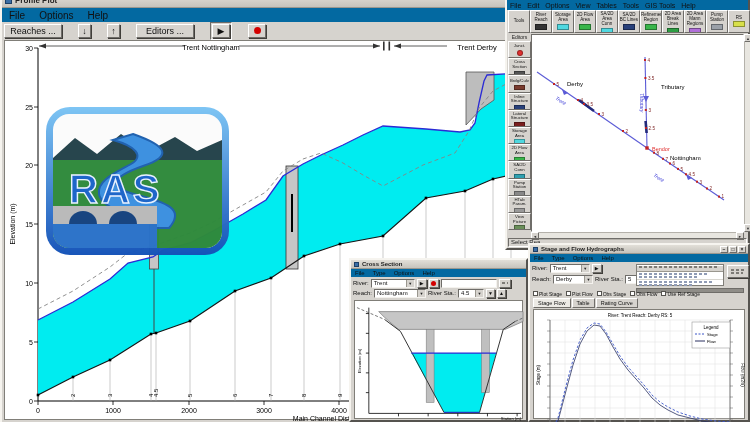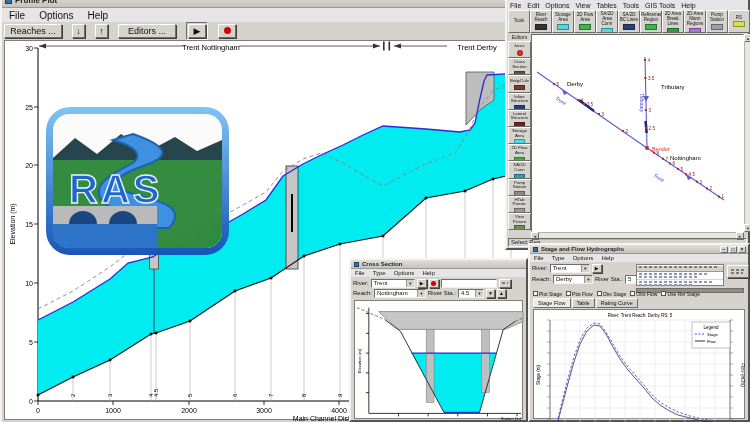--- a/index.html
+++ b/index.html
@@ -1,36 +1,36 @@
 <!DOCTYPE html>
 <html><head>
 <meta charset="utf-8">
 <style>
 *{margin:0;padding:0;box-sizing:border-box;}
 html,body{width:750px;height:422px;overflow:hidden;}
 body{background:#c8c5be;font-family:"Liberation Sans",sans-serif;position:relative;-webkit-font-smoothing:antialiased;}
 .win{position:absolute;background:#d6d3ce;border:2px solid;border-color:#f6f4ef #55534f #55534f #f6f4ef;}
 .titlebar{position:absolute;left:0;right:0;top:0;background:linear-gradient(#e2dfd8,#c6c3bc);color:#222;font-weight:bold;overflow:hidden;display:flex;align-items:center;border-bottom:1px solid #9a978f;}
 .ticon{display:inline-block;width:7px;height:7px;background:#3b6ea5;border:1px solid #1c3f66;margin:0 3px;flex:none;}
-.menubar{position:absolute;left:0;right:0;display:flex;align-items:center;background:#e5e5e5;}
+.menubar{position:absolute;left:0;right:0;display:flex;align-items:center;background:#0369a1;}
 .mi{padding:0 7px;color:#111;}
 .b3{background:#d6d3ce;border:1px solid;border-color:#fff #6f6d69 #6f6d69 #fff;box-shadow:1px 1px 0 #403e3a;color:#111;font-family:"Liberation Sans",sans-serif;display:inline-flex;align-items:center;justify-content:center;}
 .combo{background:#fff;border:1px solid;border-color:#6f6d69 #f4f2ee #f4f2ee #6f6d69;display:inline-flex;align-items:center;position:relative;overflow:hidden;}
 .cv{padding:0 2px;white-space:nowrap;}
 .dd{position:absolute;right:0;top:0;bottom:0;width:8px;background:#d6d3ce;border-left:1px solid #9a978f;font-size:4px;display:flex;align-items:center;justify-content:center;color:#222;}
 .plotbox{position:absolute;background:#fff;border:1px solid #807e78;}
 svg{display:block;}
 svg text{font-family:"Liberation Sans",sans-serif;}
 .smudge{background:repeating-linear-gradient(90deg,#8f9bb5 0 3px,transparent 3px 5px);height:2px;margin:1px 2px;}
 .smudge.gray{background:repeating-linear-gradient(90deg,#7d7b76 0 3px,transparent 3px 5px);}
 
 #profile-win{left:0;top:-8px;width:750px;height:432px;}
 #profile-title{height:14px;font-size:8px;}
 #profile-menubar{top:14px;height:14px;font-size:10px;}
-#profile-toolbar{position:absolute;top:28px;left:2px;right:2px;height:17px;display:flex;align-items:center;gap:10px;}
+#profile-toolbar{position:absolute;top:28px;left:2px;right:2px;height:17px;display:flex;align-items:center;gap:16px;}
 #profile-toolbar .b3{height:14px;font-size:9px;}
 .reddot{width:7px;height:7px;border-radius:50%;background:#d40000;display:inline-block;}
 #profile-plot{left:2px;top:46px;right:2px;bottom:2px;}
 #ras-logo{position:absolute;left:40px;top:65px;filter:blur(0.5px);opacity:.98;}
 
 #geo-win{left:505px;top:0;width:245px;height:250px;border-top:none;}
 #geo-menubar{top:0;height:10px;font-size:7px;}
 #geo-menubar .mi{padding:0 3px;}
 #geo-toolbar{position:absolute;top:10px;left:1px;right:1px;height:24px;display:flex;}
 .tbtn{flex:none;width:22px;height:23px;background:#d6d3ce;border:1px solid;border-color:#fff #6f6d69 #6f6d69 #fff;font-size:4.5px;line-height:1.1;text-align:center;color:#111;padding:1px 0;overflow:hidden;font-family:"Liberation Sans",sans-serif;}

